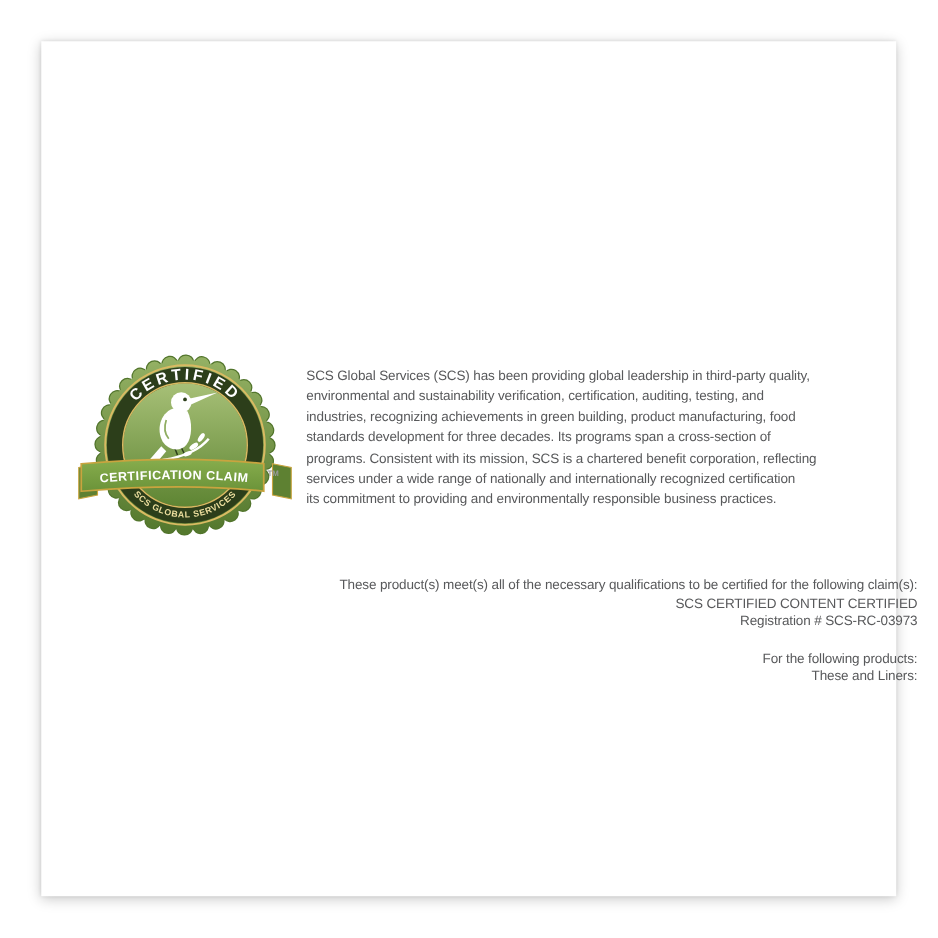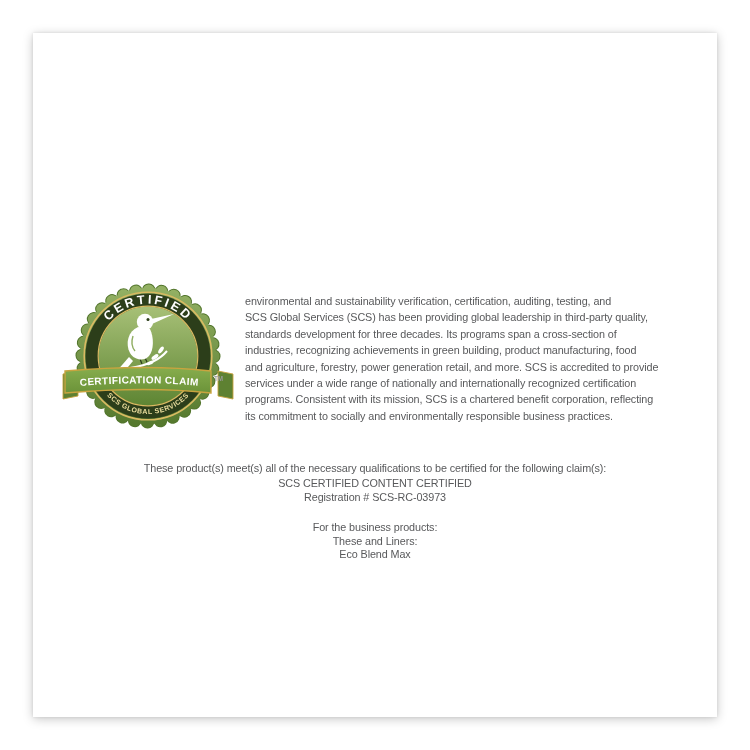--- a/index.html
+++ b/index.html
@@ -38,23 +38,23 @@
     left: 212px;
     top: 260px;
     color: #58595b;
     font-size: 10.8px;
     line-height: 16.4px;
     letter-spacing: -0.1px;
   }
   .intro div { white-space: nowrap; }
   .center-block {
     position: absolute;
-    left: 0;
+    left: 17px;
     width: 684px;
-    text-align: center;
+    text-align: right;
     color: #58595b;
     font-size: 10.8px;
     letter-spacing: -0.1px;
   }
   .claims   { top: 428px; line-height: 14.6px; }
   .products { top: 488px; line-height: 13.6px; }
 
   .arc-top-text {
     font-family: "Liberation Sans", sans-serif;
     font-weight: bold;
@@ -149,36 +149,34 @@
           <text class="ribbon-text">
             <textPath href="#ribbonArc" startOffset="50%" text-anchor="middle">CERTIFICATION CLAIM</textPath>
           </text>
         </g>
 
         <text class="tm-text" x="154" y="98">TM</text>
       </svg>
     </div>
 
     <div class="intro">
+      <div>SCS Global Services (SCS) has been providing global leadership in third-party quality,</div>
       <div>environmental and sustainability verification, certification, auditing, testing, and</div>
-      <div>SCS Global Services (SCS) has been providing global leadership in third-party quality,</div>
+      <div>industries, recognizing achievements in green building, product manufacturing, food</div>
       <div>standards development for three decades. Its programs span a cross-section of</div>
-      <div>industries, recognizing achievements in green building, product manufacturing, food</div>
-      <div>and agriculture, forestry, power generation retail, and more. SCS is accredited to provide</div>
+      <div>programs. Consistent with its mission, SCS is a chartered benefit corporation, reflecting</div>
       <div>services under a wide range of nationally and internationally recognized certification</div>
-      <div>programs. Consistent with its mission, SCS is a chartered benefit corporation, reflecting</div>
-      <div>its commitment to socially and environmentally responsible business practices.</div>
+      <div>its commitment to providing and environmentally responsible business practices.</div>
     </div>
 
     <div class="center-block claims">
       <div>These product(s) meet(s) all of the necessary qualifications to be certified for the following claim(s):</div>
       <div>SCS CERTIFIED CONTENT CERTIFIED</div>
       <div>Registration # SCS-RC-03973</div>
     </div>
 
     <div class="center-block products">
-      <div>For the business products:</div>
+      <div>For the following products:</div>
       <div>These and Liners:</div>
-      <div>Eco Blend Max</div>
     </div>
 
   </div>
 </div>
 
 </body></html>

